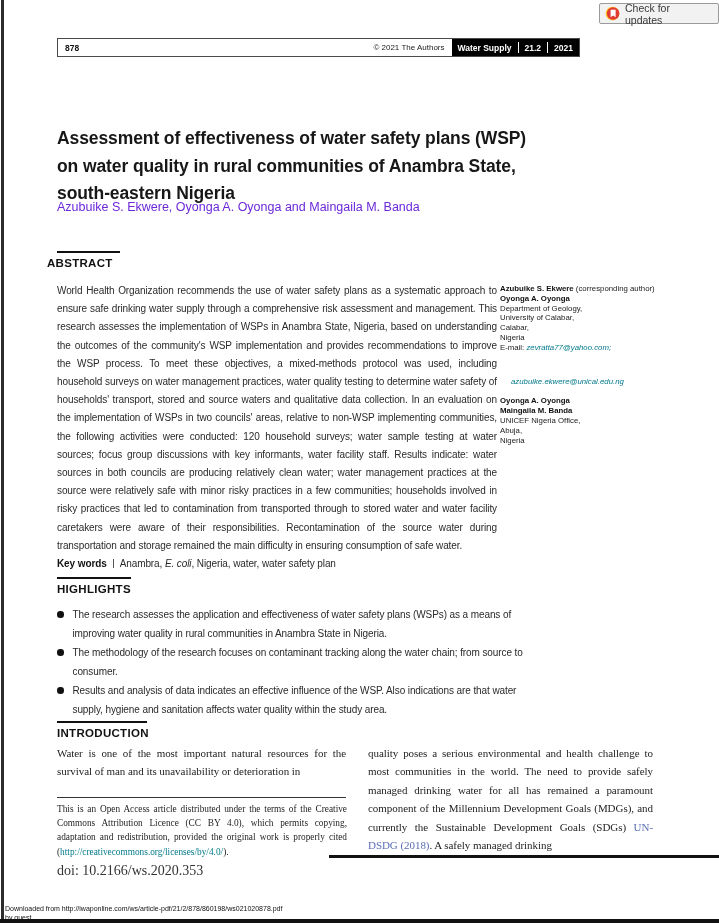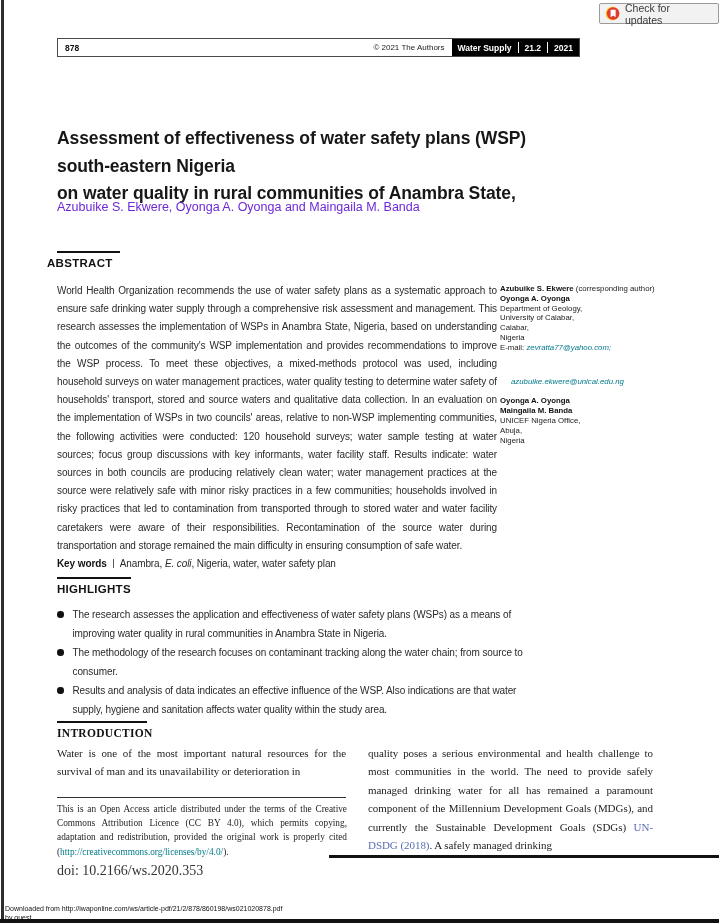--- a/index.html
+++ b/index.html
@@ -109,22 +109,22 @@
         <span class="sep"></span>
         <span>21.2</span>
         <span class="sep"></span>
         <span>2021</span>
       </span>
     </span>
   </div>
 
   <div class="title">
     <div>Assessment of effectiveness of water safety plans (WSP)</div>
+    <div>on water quality in rural communities of Anambra State,</div>
     <div>south-eastern Nigeria</div>
-    <div>on water quality in rural communities of Anambra State,</div>
   </div>
   <div class="authors">Azubuike S. Ekwere, Oyonga A. Oyonga and Maingaila M. Banda</div>
 
   <div class="rule" style="left:57px; top:251px; width:63px;"></div>
   <div class="sec-head" style="left:47px; top:257px;">ABSTRACT</div>
   <div class="abstract-flow">
     <div class="abs-body">World Health Organization recommends the use of water safety plans as a systematic approach to ensure safe drinking water supply through a comprehensive risk assessment and management. This research assesses the implementation of WSPs in Anambra State, Nigeria, based on understanding the outcomes of the community's WSP implementation and provides recommendations to improve the WSP process. To meet these objectives, a mixed-methods protocol was used, including household surveys on water management practices, water quality testing to determine water safety of households' transport, stored and source waters and qualitative data collection. In an evaluation on the implementation of WSPs in two councils' areas, relative to non-WSP implementing communities, the following activities were conducted: 120 household surveys; water sample testing at water sources; focus group discussions with key informants, water facility staff. Results indicate: water sources in both councils are producing relatively clean water; water management practices at the source were relatively safe with minor risky practices in a few communities; households involved in risky practices that led to contamination from transported through to stored water and water facility caretakers were aware of their responsibilities. Recontamination of the source water during transportation and storage remained the main difficulty in ensuring consumption of safe water.</div>
     <div class="keywords">
       <b>Key words</b><span class="kw-sep"></span><span>Anambra, </span><span class="it">E. coli</span><span>, Nigeria, water, water safety plan</span>
     </div>
@@ -161,21 +161,21 @@
       <span class="bullet"></span>
       <span>The methodology of the research focuses on contaminant tracking along the water chain; from source to consumer.</span>
     </div>
     <div class="hl-item">
       <span class="bullet"></span>
       <span>Results and analysis of data indicates an effective influence of the WSP. Also indications are that water supply, hygiene and sanitation affects water quality within the study area.</span>
     </div>
   </div>
 
   <div class="rule" style="left:57px; top:721px; width:90px;"></div>
-  <div class="sec-head" style="left:57px; top:727px;font-family:Liberation Serif, serif;">INTRODUCTION</div>
+  <div class="sec-head" style="left:57px; top:727px;">INTRODUCTION</div>
   <div class="intro-col col1 serif">Water is one of the most important natural resources for the survival of man and its unavailability or deterioration in</div>
   <div class="intro-col col2 serif">
     <span>quality poses a serious environmental and health challenge to most communities in the world. The need to provide safely managed drinking water for all has remained a paramount component of the Millennium Development Goals (MDGs), and currently the Sustainable Development Goals (SDGs) </span><a class="ref-link" href="#">UN-DSDG (2018)</a><span>. A safely managed drinking</span>
   </div>
 
   <div class="fn-rule"></div>
   <div class="footnote serif">
     <span>This is an Open Access article distributed under the terms of the Creative Commons Attribution Licence (CC BY 4.0), which permits copying, adaptation and redistribution, provided the original work is properly cited (</span><a class="cc-link" href="#">http://creativecommons.org/licenses/by/4.0/</a><span>).</span>
   </div>
   <div class="doi serif">doi: 10.2166/ws.2020.353</div>

